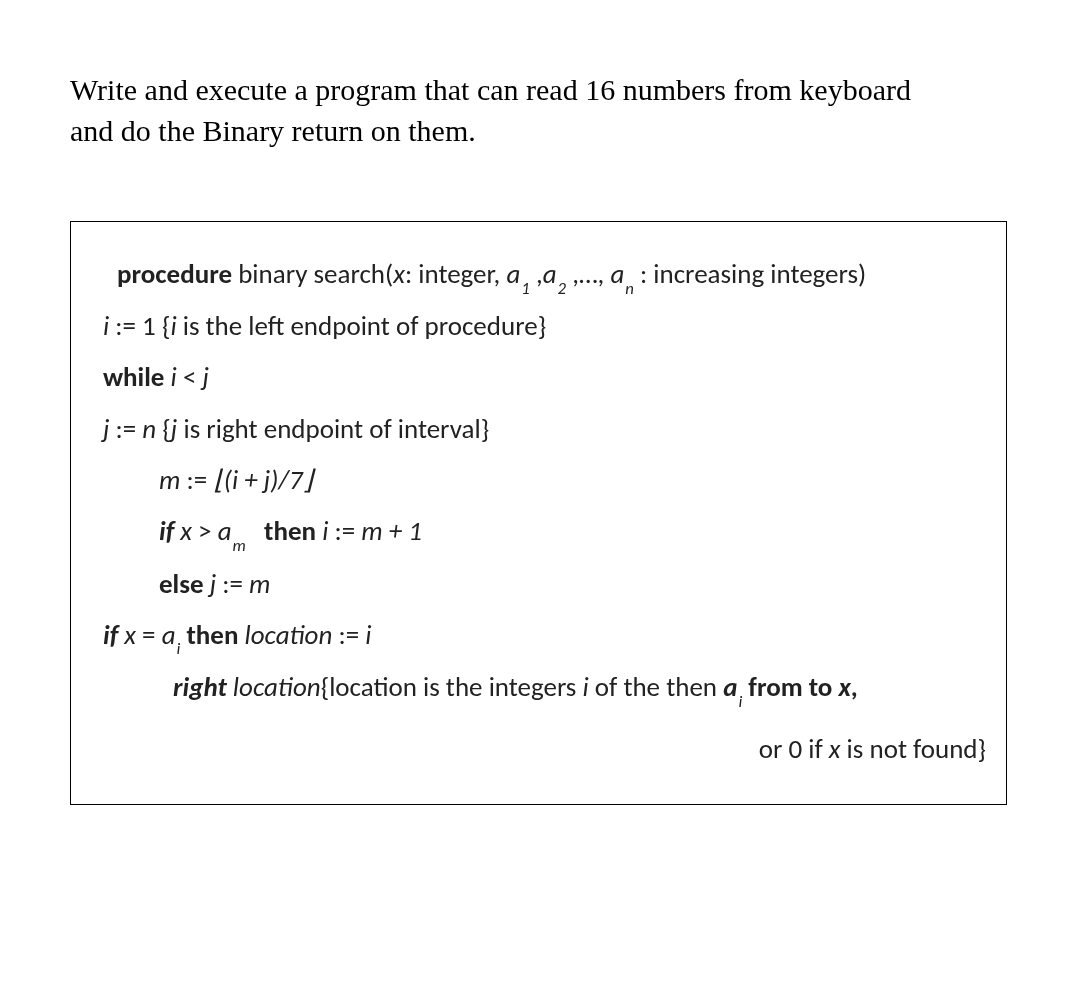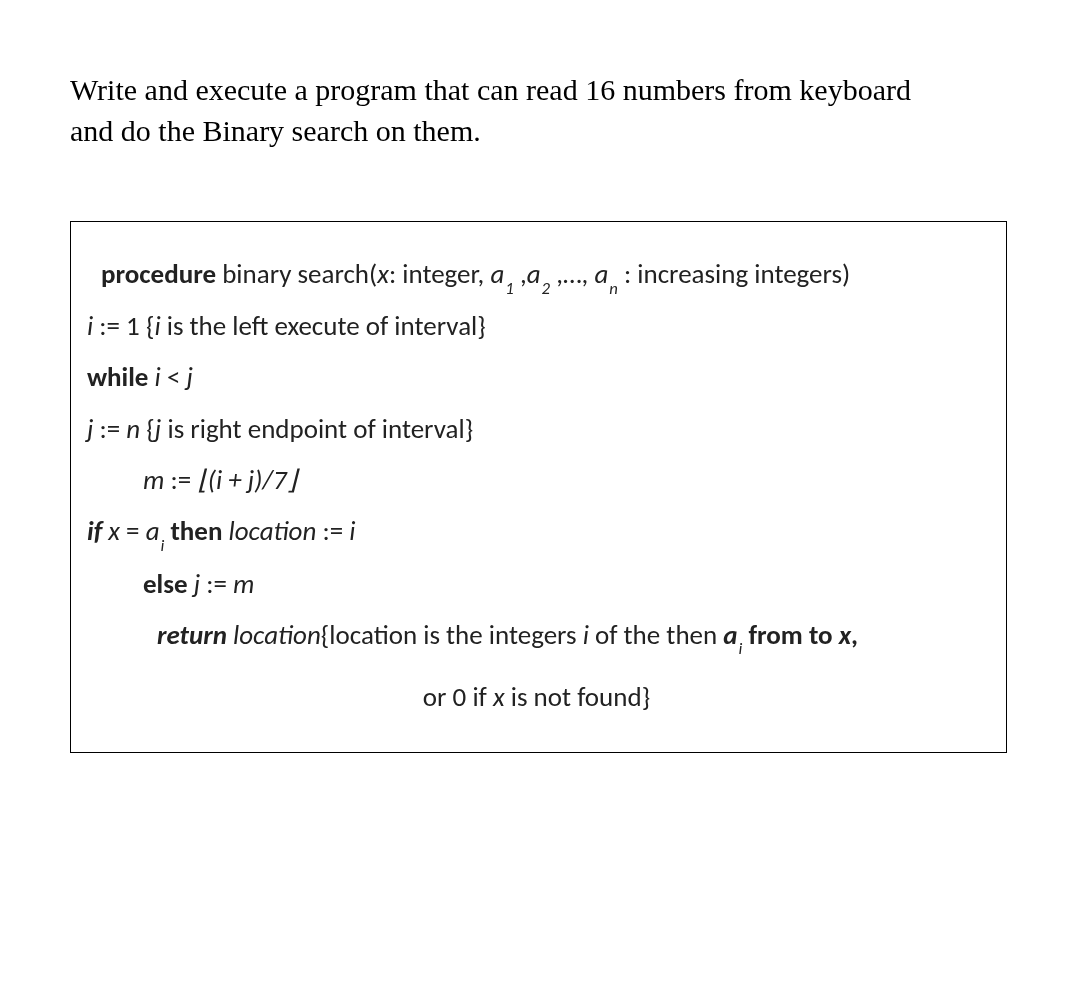--- a/index.html
+++ b/index.html
@@ -17,21 +17,21 @@
     padding: 70px 60px 40px 70px;
   }
   .prompt {
     font-size: 30px;
     line-height: 1.35;
     margin-bottom: 70px;
     font-family: "Times New Roman", Times, serif;
   }
   .box {
     border: 1.5px solid #000;
-    padding: 26px 20px 30px 16px;
+    padding: 26px 20px 30px 32px;
     font-family: Calibri, "Segoe UI", Arial, sans-serif;
     font-size: 27px;
     line-height: 1.9;
     color: #222;
   }
   .pline {
     white-space: nowrap;
   }
   .bold { font-weight: 700; }
   .ital { font-style: italic; }
@@ -40,68 +40,71 @@
     font-size: 0.62em;
     font-style: italic;
     vertical-align: sub;
     position: relative;
     top: 0.25em;
     padding-left: 1px;
   }
   .indent1 { padding-left: 56px; }
   .indent2 { padding-left: 70px; }
   .center-or {
-    text-align: center;
+    text-align: right;
     margin-top: 10px;
   }
 </style>
 </head>
 <body>
 
 <div class="page">
 
   <div class="prompt">
     <span>Write and execute a program that can read 16 numbers from keyboard</span><br>
-    <span>and do the Binary search on them.</span>
+    <span>and do the Binary return on them.</span>
   </div>
 
   <div class="box">
 
     <div class="pline" style="padding-left:14px;">
       <span class="bold">procedure</span><span> binary search(</span><span class="ital">x</span><span>: integer, </span><span class="ital">a</span><span class="sub">1</span><span>  ,</span><span class="ital">a</span><span class="sub">2</span><span>  ,…, </span><span class="ital">a</span><span class="sub">n</span><span>  : increasing integers)</span>
     </div>
 
     <div class="pline">
-      <span class="ital">i</span><span> := </span><span>1 {</span><span class="ital">i</span><span> is the left execute of interval}</span>
+      <span class="ital">i</span><span> := </span><span>1 {</span><span class="ital">i</span><span> is the left endpoint of procedure}</span>
     </div>
 
     <div class="pline">
       <span class="bold">while</span><span class="ital"> i </span><span>&lt; </span><span class="ital">j</span>
     </div>
 
     <div class="pline">
       <span class="ital">j</span><span> := </span><span class="ital">n</span><span> {</span><span class="ital">j</span><span> is right endpoint of interval}</span>
     </div>
 
     <div class="pline indent1">
       <span class="ital">m</span><span> := </span><span class="ital">⌊(i + j)/7⌋</span>
     </div>
 
-
-    <div class="pline">
-      <span class="bital">if</span><span class="ital"> x </span><span>= </span><span class="ital">a</span><span class="sub">i</span><span>&nbsp;</span><span class="bold">then</span><span class="ital"> location </span><span> := </span><span class="ital">i</span>
+    <div class="pline indent1">
+      <span class="bital">if</span><span class="ital"> x </span><span>&gt; </span><span class="ital">a</span><span class="sub">m</span><span>&nbsp;&nbsp; </span><span class="bold">then</span><span class="ital"> i </span><span> := </span><span class="ital">m + 1</span>
     </div>
 
     <div class="pline indent1">
       <span class="bold">else</span><span class="ital"> j </span><span> := </span><span class="ital">m</span>
     </div>
 
+    <div class="pline">
+      <span class="bital">if</span><span class="ital"> x </span><span>= </span><span class="ital">a</span><span class="sub">i</span><span>&nbsp;</span><span class="bold">then</span><span class="ital"> location </span><span> := </span><span class="ital">i</span>
+    </div>
+
 
     <div class="pline indent2">
-      <span class="bital">return</span><span class="ital"> location</span><span>{location is the integers </span><span class="ital">i</span><span> of the then </span><span class="bital">a</span><span class="sub">i</span><span class="bold">  from to  </span><span class="bital">x</span><span class="bold">,</span>
+      <span class="bital">right</span><span class="ital"> location</span><span>{location is the integers </span><span class="ital">i</span><span> of the then </span><span class="bital">a</span><span class="sub">i</span><span class="bold">  from to  </span><span class="bital">x</span><span class="bold">,</span>
     </div>
 
     <div class="pline center-or">
       <span>or 0 if </span><span class="ital">x</span><span> is not found}</span>
     </div>
 
   </div>
 </div>
 
 </body></html>

